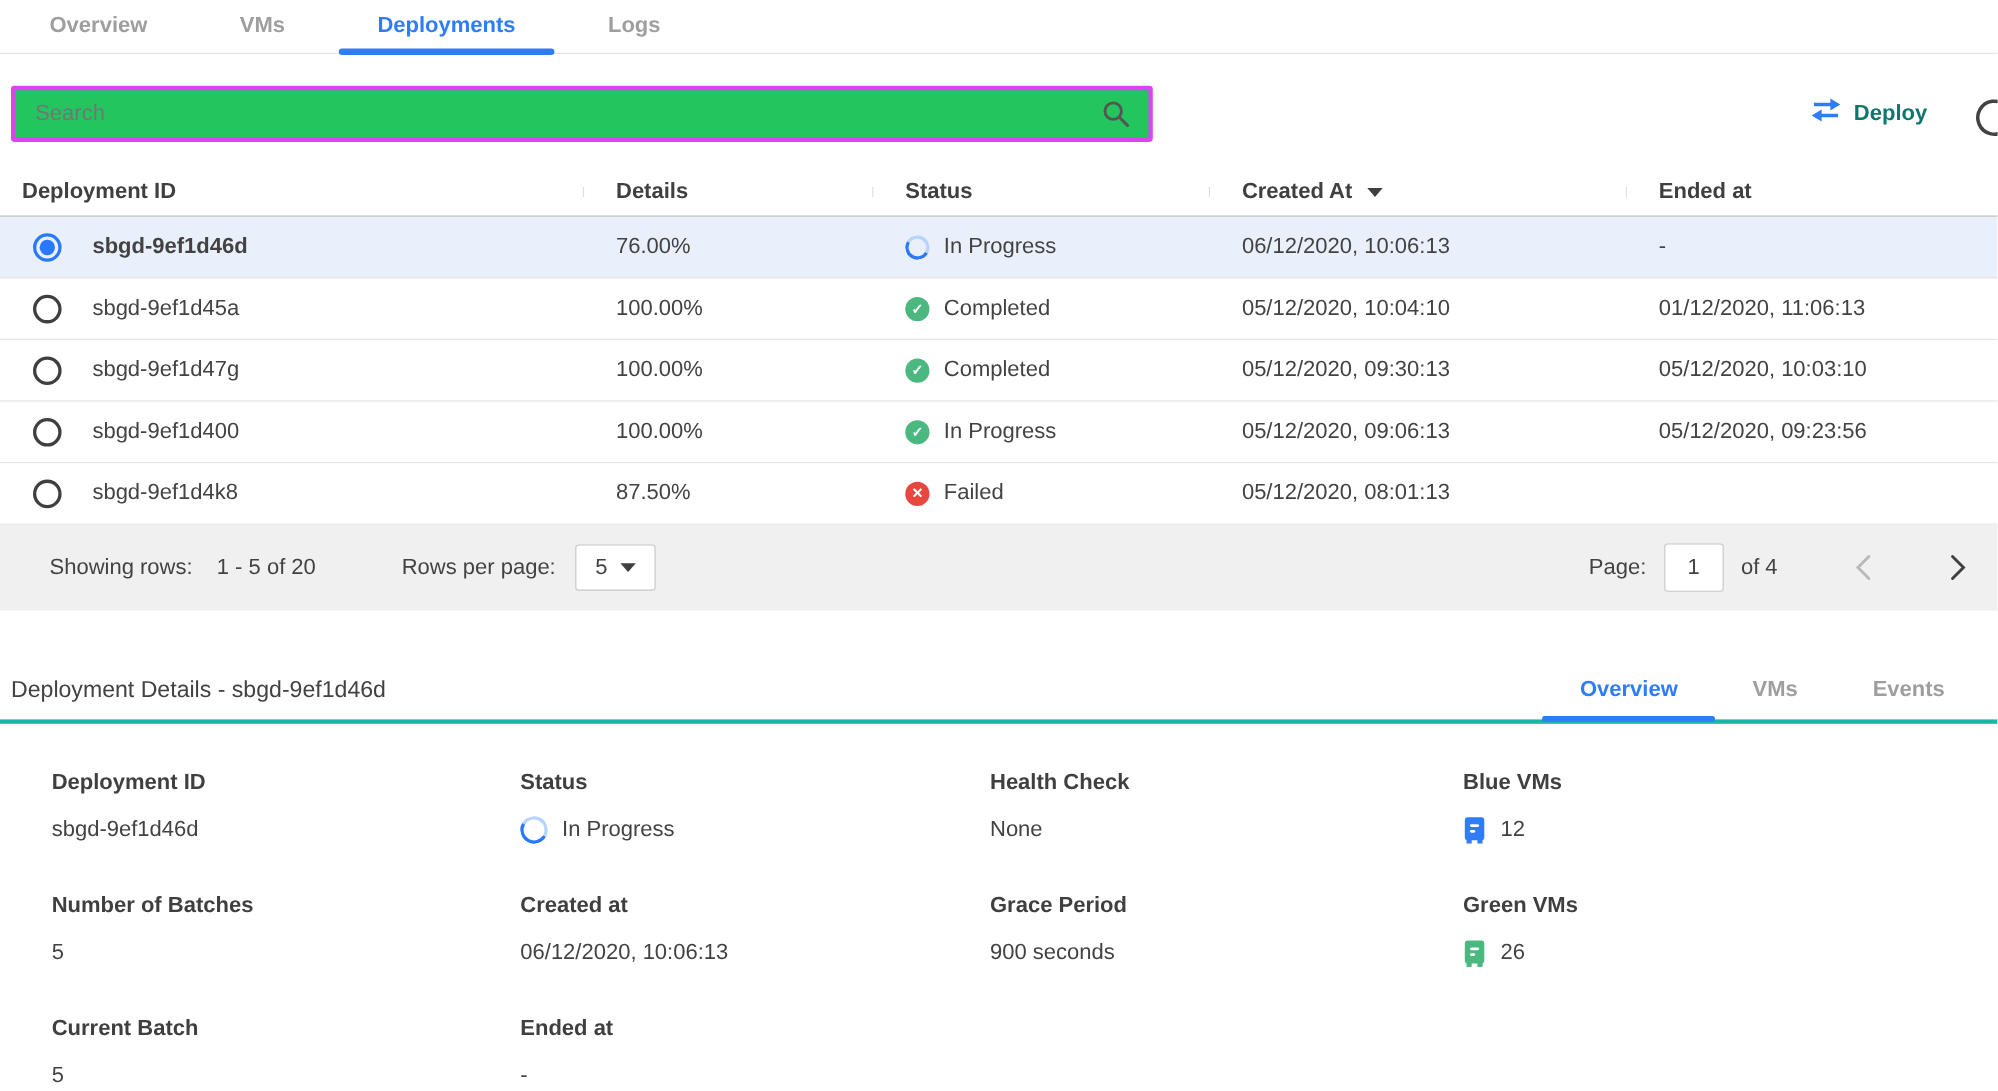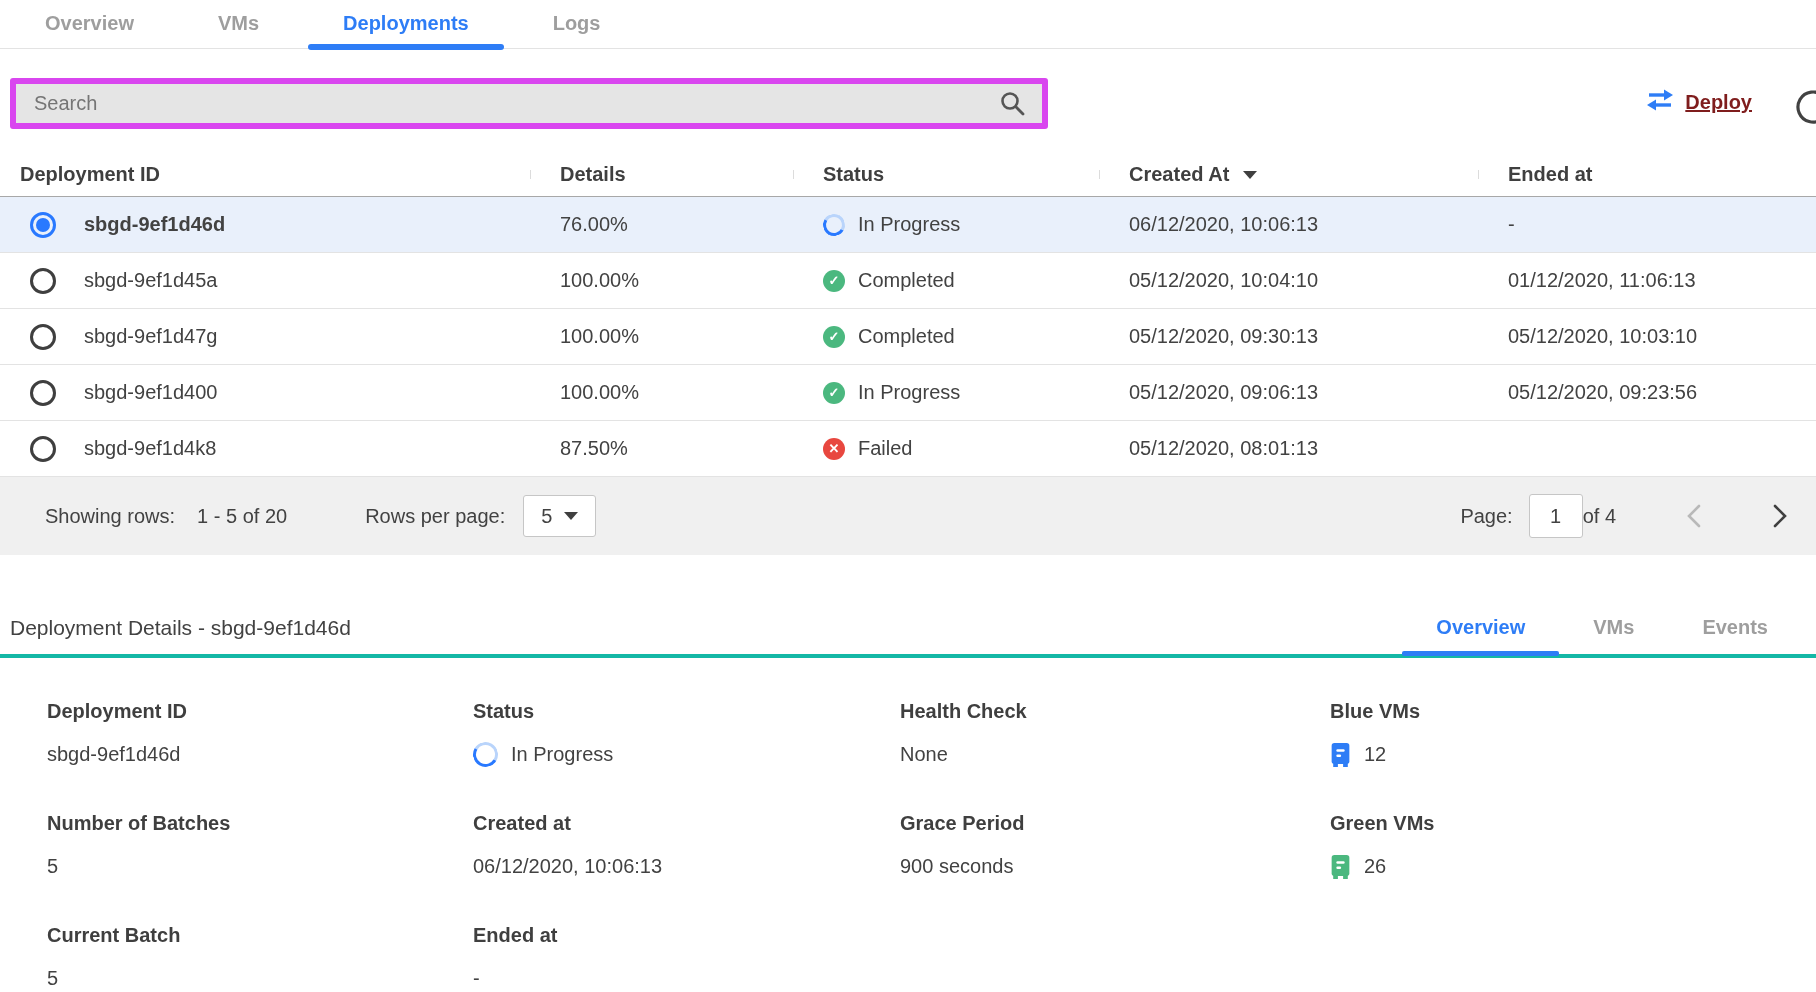--- a/index.html
+++ b/index.html
@@ -12,27 +12,27 @@
 
   
   .tabs-bar { display:flex; padding-left:10px; gap:14px; border-bottom:1px solid #e3e3e3; height:49px; }
   .tab { padding:12px 35px 0; font-weight:700; font-size:20px; color:#9e9e9e; position:relative; cursor:pointer; }
   .tab.active { color:#2e7df6; }
   .tab.active::after { content:""; position:absolute; left:0; right:0; bottom:-2px; height:6px; background:#2e7df6; border-radius:3px; }
 
   
   .toolbar-row { position:relative; height:104px; }
   .search-box { position:absolute; left:10px; top:29px; width:1038px; height:51px;
-    border:6px solid #d946ef; border-radius:3px; background:#e5e5e5; display:flex; align-items:center;justify-content:space-between; }
+    border:4px solid #d946ef; border-radius:3px; background:#22c55e; display:flex; align-items:center;justify-content:space-between; }
   .search-box input { border:none; outline:none; flex:1; font-size:20px; padding:0 18px; color:#424242;
     font-family:"Liberation Sans", sans-serif; background:transparent; }
   .search-box input::placeholder { color:#757575; }
   .search-icon { margin-right:16px; display:flex; }
   .deploy-btn { position:absolute; right:64px; top:40px; display:flex; align-items:center; gap:11px;
-    color:#7f1d1d; font-weight:700; font-size:20px; cursor:pointer;text-decoration:underline; }
+    color:#0f766e; font-weight:700; font-size:20px; cursor:pointer; }
   .refresh-icon { position:absolute; right:-17px; top:38px; width:40px; height:40px; cursor:pointer; }
 
   
   .table { width:100%; font-size:20px; }
   .thead { display:flex; height:44px; align-items:center; border-bottom:1px solid #a8a8a8; }
   .th { position:relative; padding-left:30px; font-weight:700; color:#3f3f3f; display:flex; align-items:center; gap:14px; }
   .th:not(:first-child)::before { content:""; position:absolute; left:0; top:7px; bottom:7px; width:1px; background:#dcdcdc; }
   .c1 { width:530px; } .c2 { width:263px; } .c3 { width:306px; } .c4 { width:379px; } .c5 { flex:1; }
   .th.c1 { padding-left:20px; }
   .sort-arrow { width:0; height:0; border-left:7px solid transparent; border-right:7px solid transparent;
@@ -63,21 +63,21 @@
   .tfoot .bold { font-weight:400; }
   .showing-label { margin-left:45px; }
   .showing-value { margin-left:22px; }
   .rpp-label { margin-left:78px; }
   .rpp-select { margin-left:18px; width:73px; height:42px; background:#fff; border:1px solid #c6c6c6; border-radius:3px;
     display:flex; align-items:center; justify-content:center; gap:12px; cursor:pointer; }
   .rpp-caret { width:0; height:0; border-left:7px solid transparent; border-right:7px solid transparent; border-top:8px solid #3f3f3f; }
   .pager { margin-left:auto; display:flex; align-items:center; margin-right:28px; }
   .page-input { width:54px; height:44px; background:#fff; border:1px solid #c6c6c6; border-radius:3px;
     text-align:center; font-size:20px; color:#424242; margin-left:16px; outline:none; font-family:"Liberation Sans", sans-serif; }
-  .page-of { }
+  .page-of { margin-left:16px; }
   .chev { margin-left:70px; display:flex; cursor:pointer; }
   .chev.disabled { cursor:default; }
 
   
   .spacer { height:47px; }
   .details-header { display:flex; align-items:flex-end; border-bottom:4px solid #14b8a6; height:56px; }
   .details-title { margin-left:10px; margin-bottom:14px; font-size:21px; color:#424242; }
   .dtabs { margin-left:auto; display:flex; margin-right:14px; }
   .dtab { padding:0 34px 15px; font-size:20px; font-weight:700; color:#9e9e9e; position:relative; cursor:pointer; }
   .dtab.active { color:#2e7df6; }

